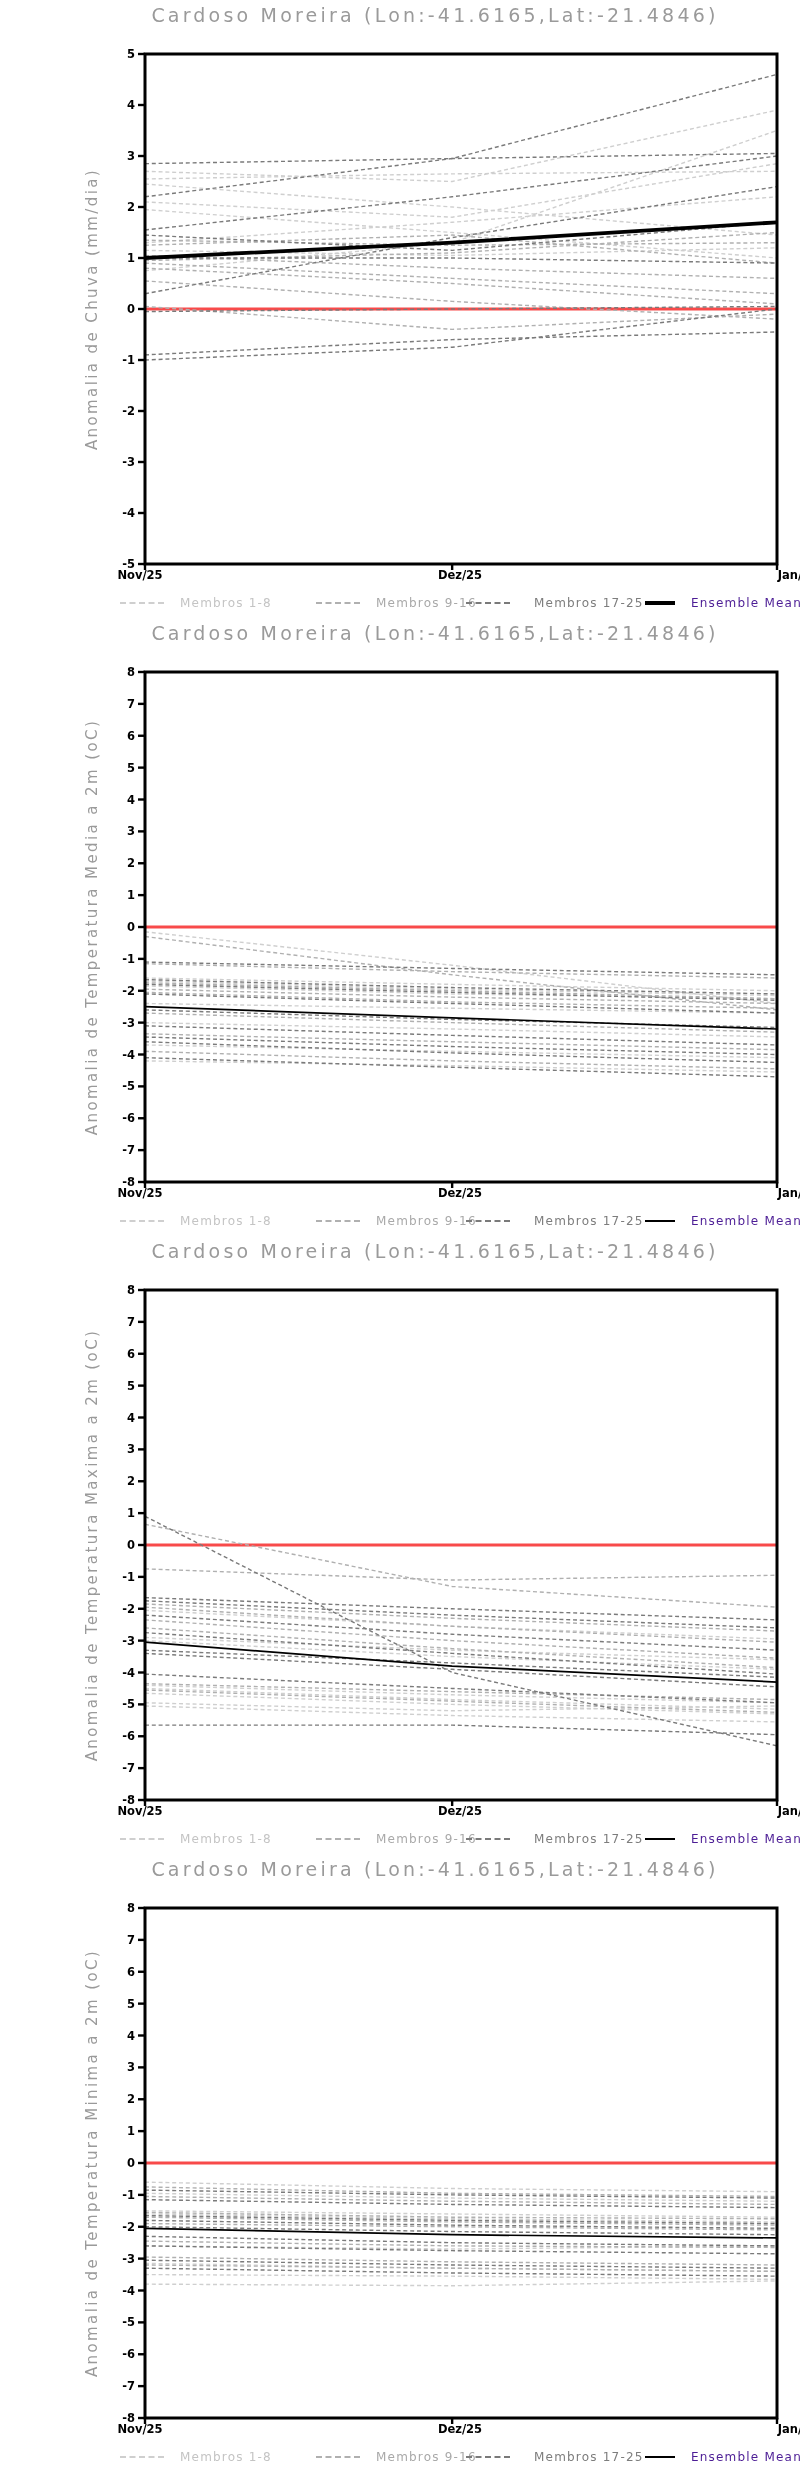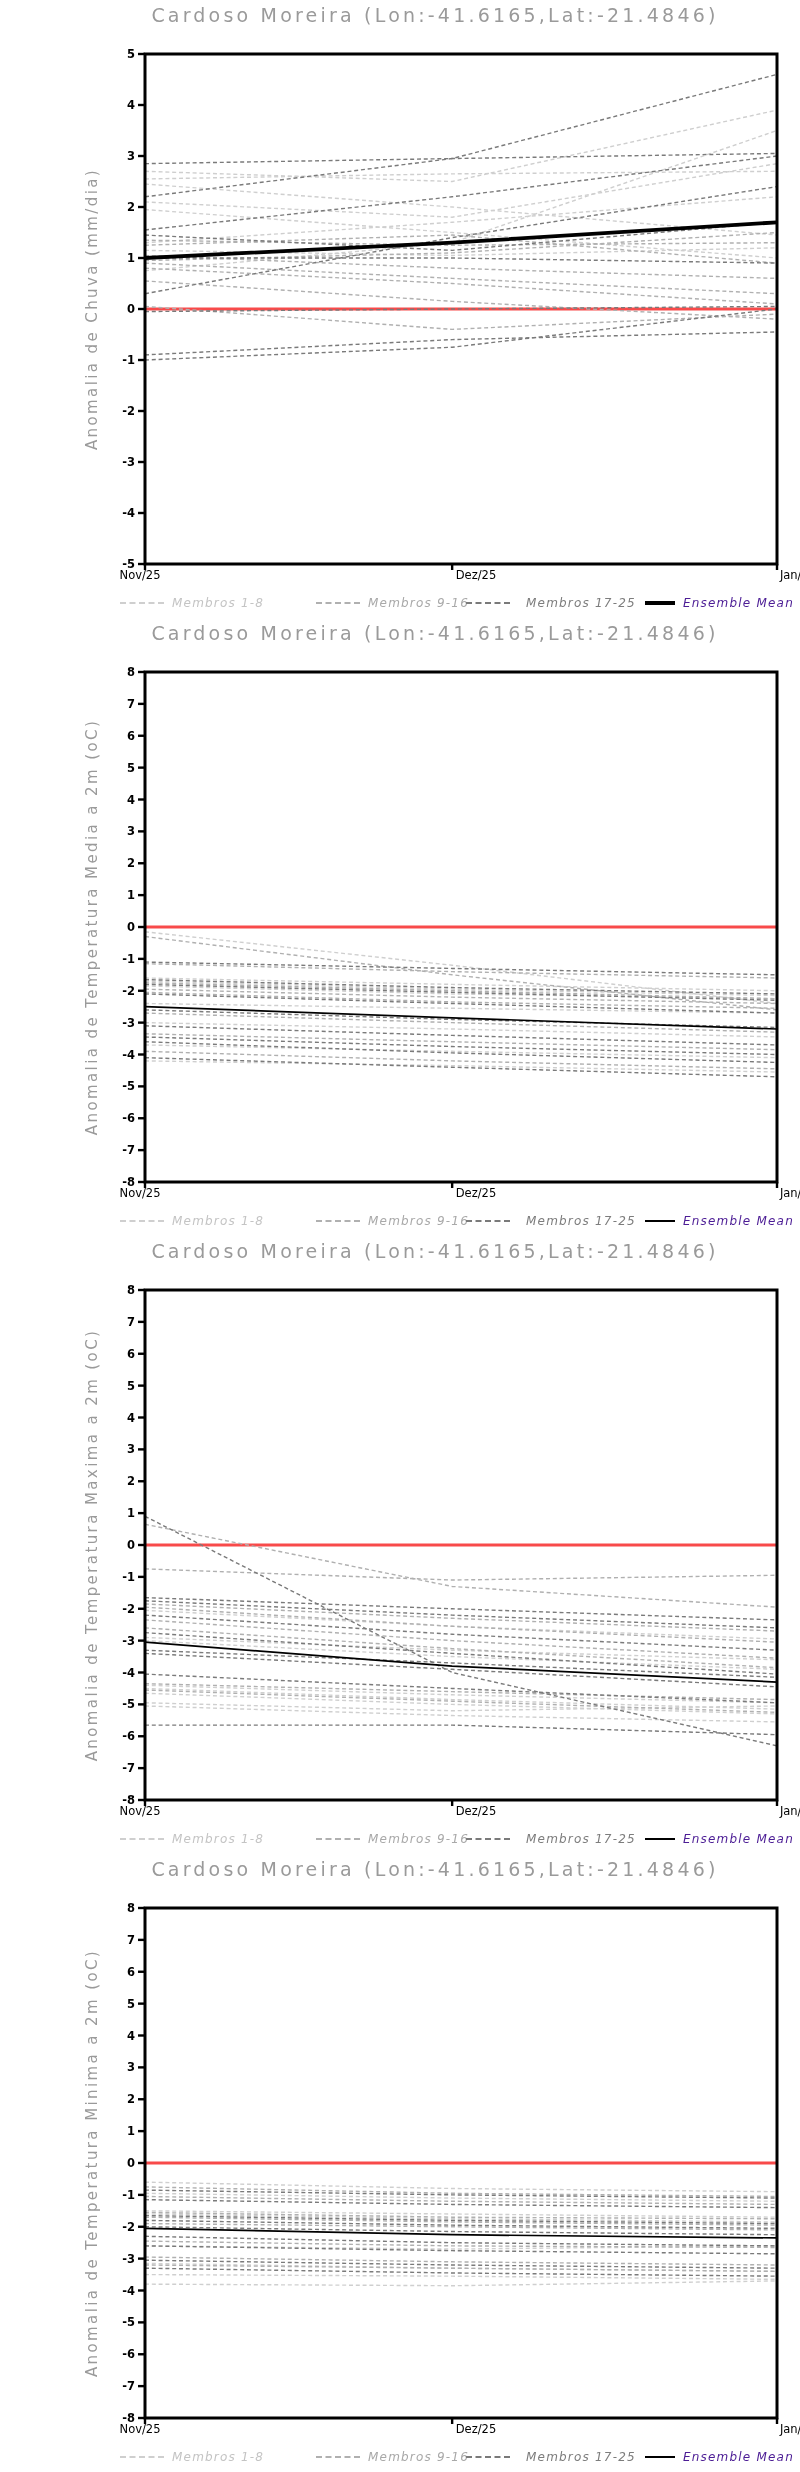--- a/index.html
+++ b/index.html
@@ -6,25 +6,25 @@
   body { width:800px; height:2472px; font-family:"DejaVu Sans", sans-serif; }
   .chart-block { position:relative; width:800px; height:618px; overflow:hidden; background:#ffffff; }
   .chart-title {
     position:absolute; top:4px; left:65px; width:740px;
     text-align:center; white-space:nowrap;
     font-size:19px; letter-spacing:3.2px; color:#9a9a9a; font-weight:normal;
   }
   svg.plot { position:absolute; left:0; top:0; }
   .xlab {
     position:absolute; top:568px; transform:translateX(-50%);
-    font-size:11.5px; font-weight:normal; color:#000; white-space:nowrap;
+    font-size:11.5px; font-weight:bold; color:#000; white-space:nowrap;
   }
-  .xlab.x0 { left:140px; } .xlab.x1 { left:476px; } .xlab.x2 { left:798px; }
+  .xlab.x0 { left:140px; } .xlab.x1 { left:460px; } .xlab.x2 { left:798px; }
   .legend { position:absolute; top:596px; left:0; width:800px; height:20px; }
-  .li { position:absolute; display:flex; align-items:center; gap:8px; top:0;font-style:italic; }
+  .li { position:absolute; display:flex; align-items:center; gap:16px; top:0; }
   .li.p0 { left:120px; } .li.p1 { left:316px; } .li.p2 { left:466px; } .li.p3 { left:645px; }
   .sample { display:inline-block; width:44px; height:0; border-top:2px dashed; }
   .sample.g0 { border-color:#cfcfcf; }
   .sample.g1 { border-color:#b0b0b0; }
   .sample.g2 { border-color:#7a7a7a; }
   .sample-mean { display:inline-block; width:30px; height:0; border-top:2px solid #000; }
   .thick-mean .sample-mean { border-top-width:4px; }
   .ltext { font-size:12px; letter-spacing:1.2px; white-space:nowrap; }
   .ltext.g0 { color:#c4c4c4; }
   .ltext.g1 { color:#a9a9a9; }

